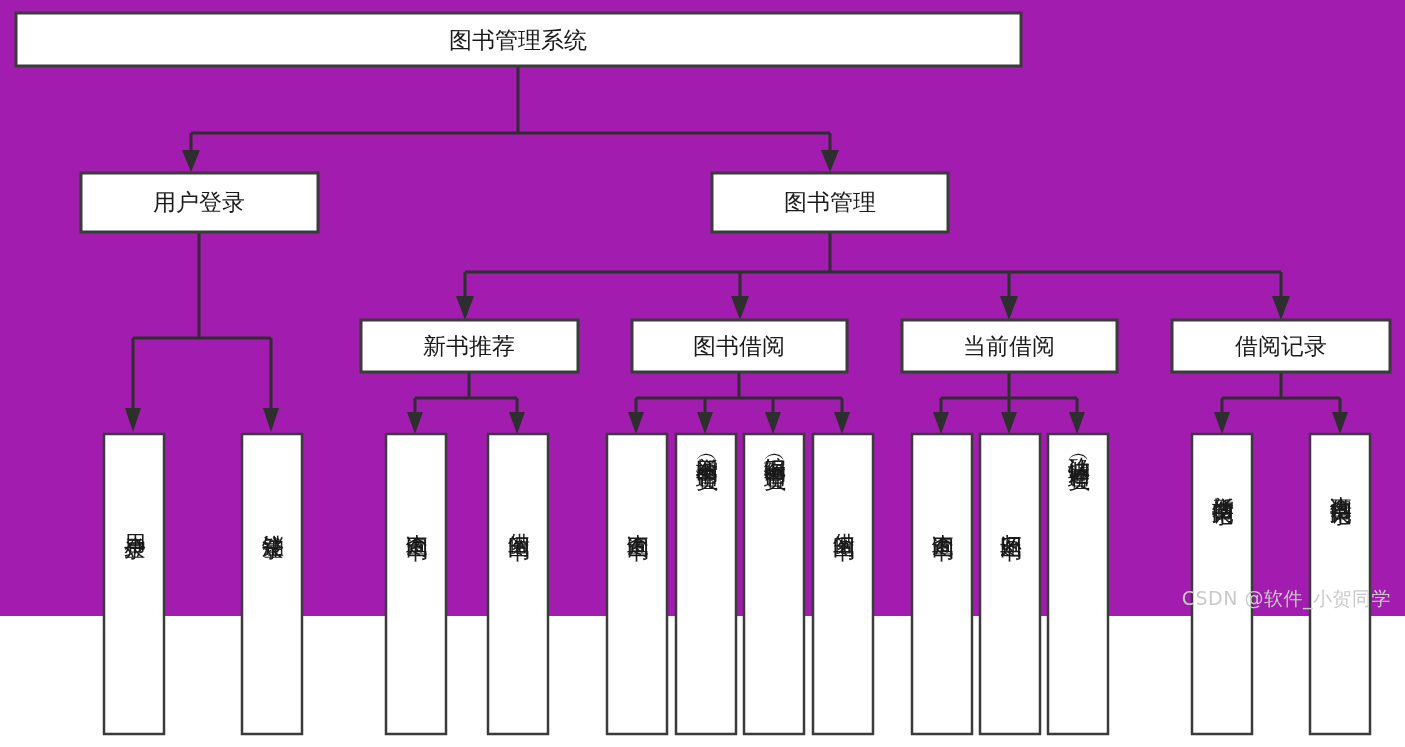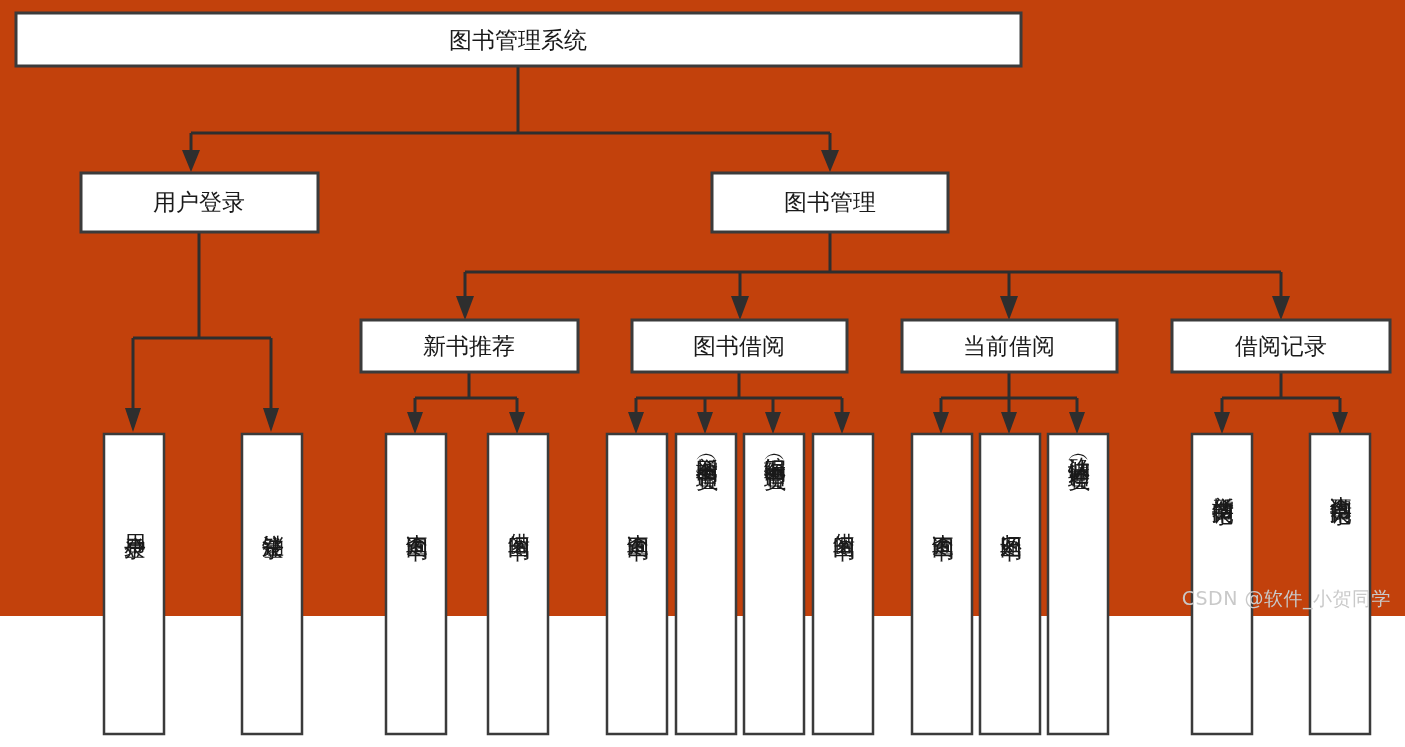--- a/index.html
+++ b/index.html
@@ -11,21 +11,21 @@
   body {
     font-family: "DejaVu Sans", "Liberation Sans", sans-serif;
     width: 1405px;
     height: 747px;
     overflow: hidden;
   }
   #diagram-root {
     position: relative;
     width: 1405px;
     height: 616px;
-    background: #c2410c;
+    background: #a21caf;
   }
   svg#flow-svg {
     display: block;
     width: 1405px;
     height: 747px;
   }
   .node-rect {
     fill: #ffffff;
     stroke: #3b3b3b;
     stroke-width: 3;

